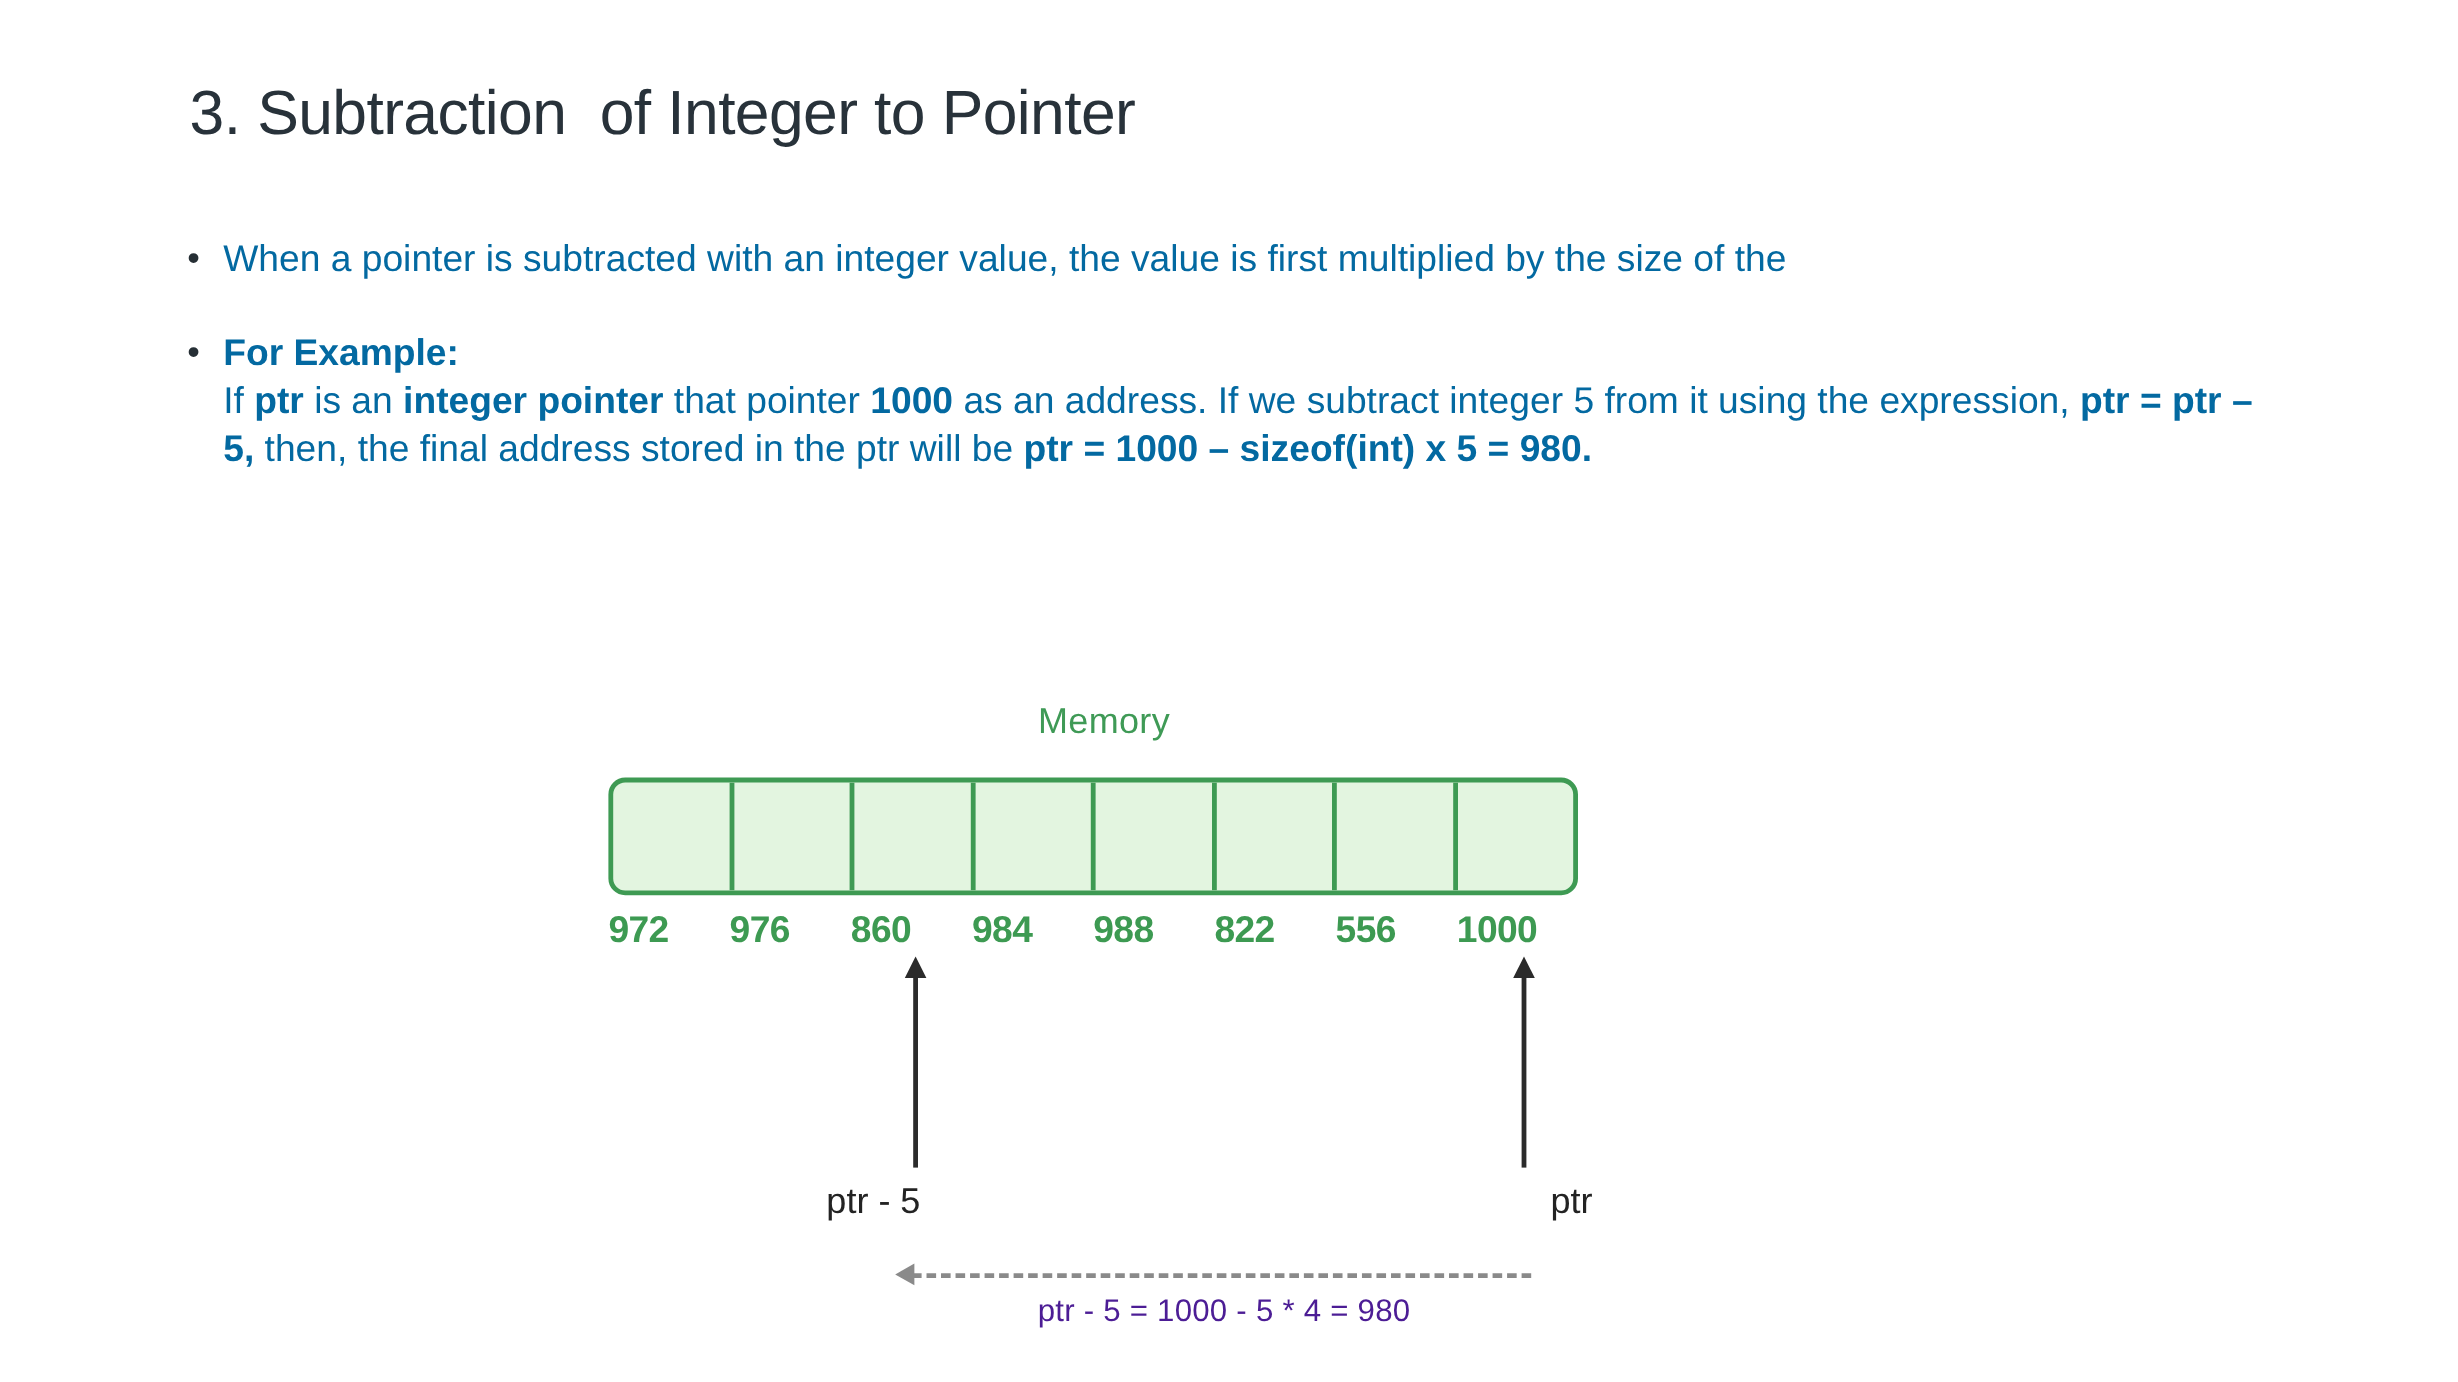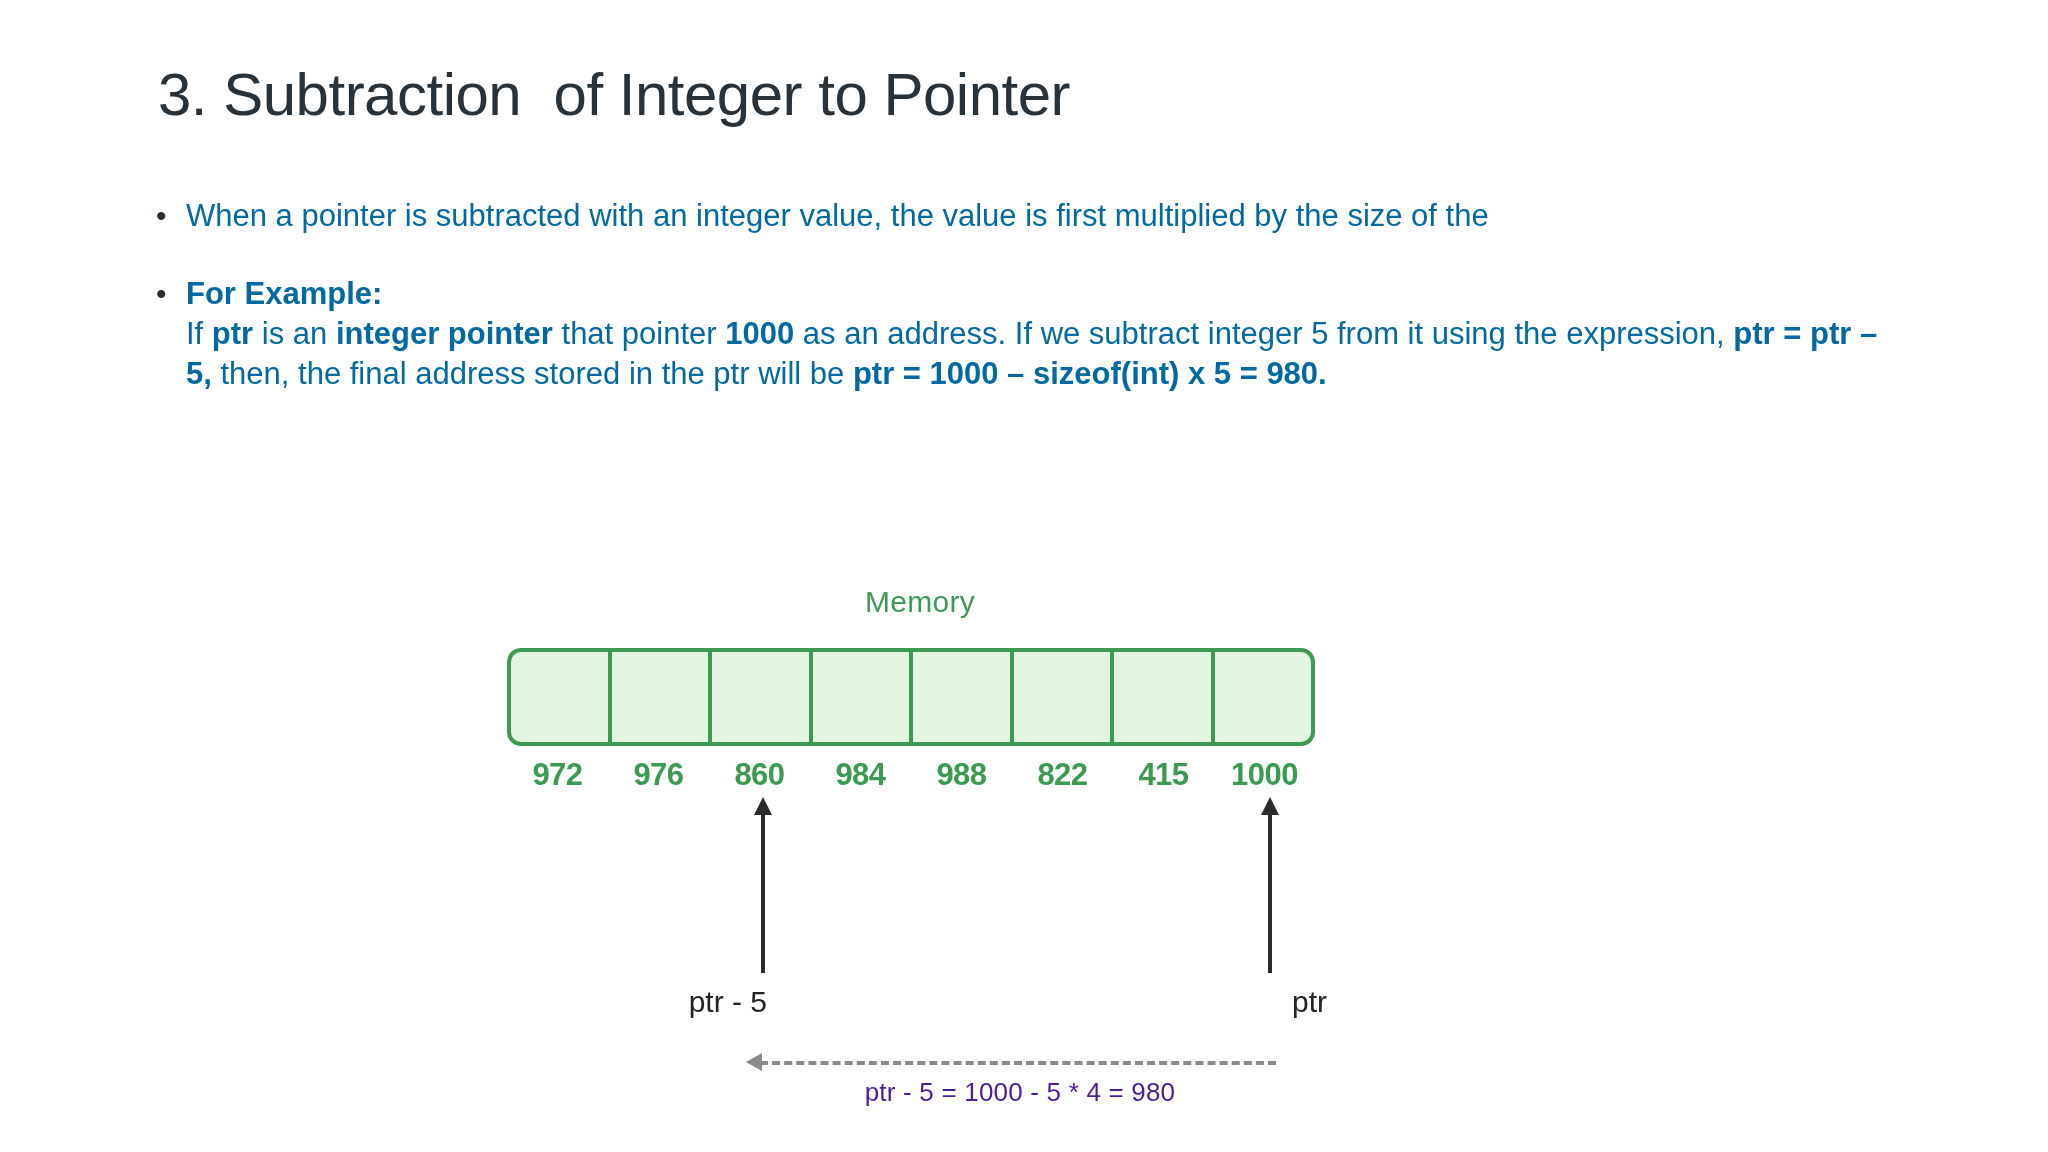--- a/index.html
+++ b/index.html
@@ -14,21 +14,21 @@
     overflow: hidden;
     font-family: "Liberation Sans", sans-serif;
     color: #262f35;
   }
 
   
   #slide-title {
     position: absolute;
     left: 158px;
     top: 52px;
-    font-size: 60px;
+    font-size: 52px;
     font-weight: 400;
     line-height: 86px;
     letter-spacing: -0.5px;
     color: #28323a;
     white-space: pre;
   }
 
   
   #body-list {
     position: absolute;
@@ -102,21 +102,21 @@
 
   #addr-row {
     position: absolute;
     left: 67px;
     top: 172px;
     width: 808px;
     display: flex;
   }
   .addr-label {
     flex: 1 1 0;
-    text-align: center;
+    text-align: left;
     font-size: 31px;
     font-weight: 700;
     color: #3d9a52;
     letter-spacing: -0.5px;
   }
 
   
   .v-arrow {
     position: absolute;
     width: 0;
@@ -217,21 +217,21 @@
     <div class="mem-cell"></div>
   </div>
 
   <div id="addr-row">
     <div class="addr-label">972</div>
     <div class="addr-label">976</div>
     <div class="addr-label">860</div>
     <div class="addr-label">984</div>
     <div class="addr-label">988</div>
     <div class="addr-label">822</div>
-    <div class="addr-label">415</div>
+    <div class="addr-label">556</div>
     <div class="addr-label">1000</div>
   </div>
 
   <div class="v-arrow" id="arrow-ptr-minus-5"></div>
   <div class="v-arrow" id="arrow-ptr"></div>
 
   <div class="ptr-caption" id="label-ptr-minus-5">ptr - 5</div>
   <div class="ptr-caption" id="label-ptr">ptr</div>
 
   <div id="dash-line"></div>

